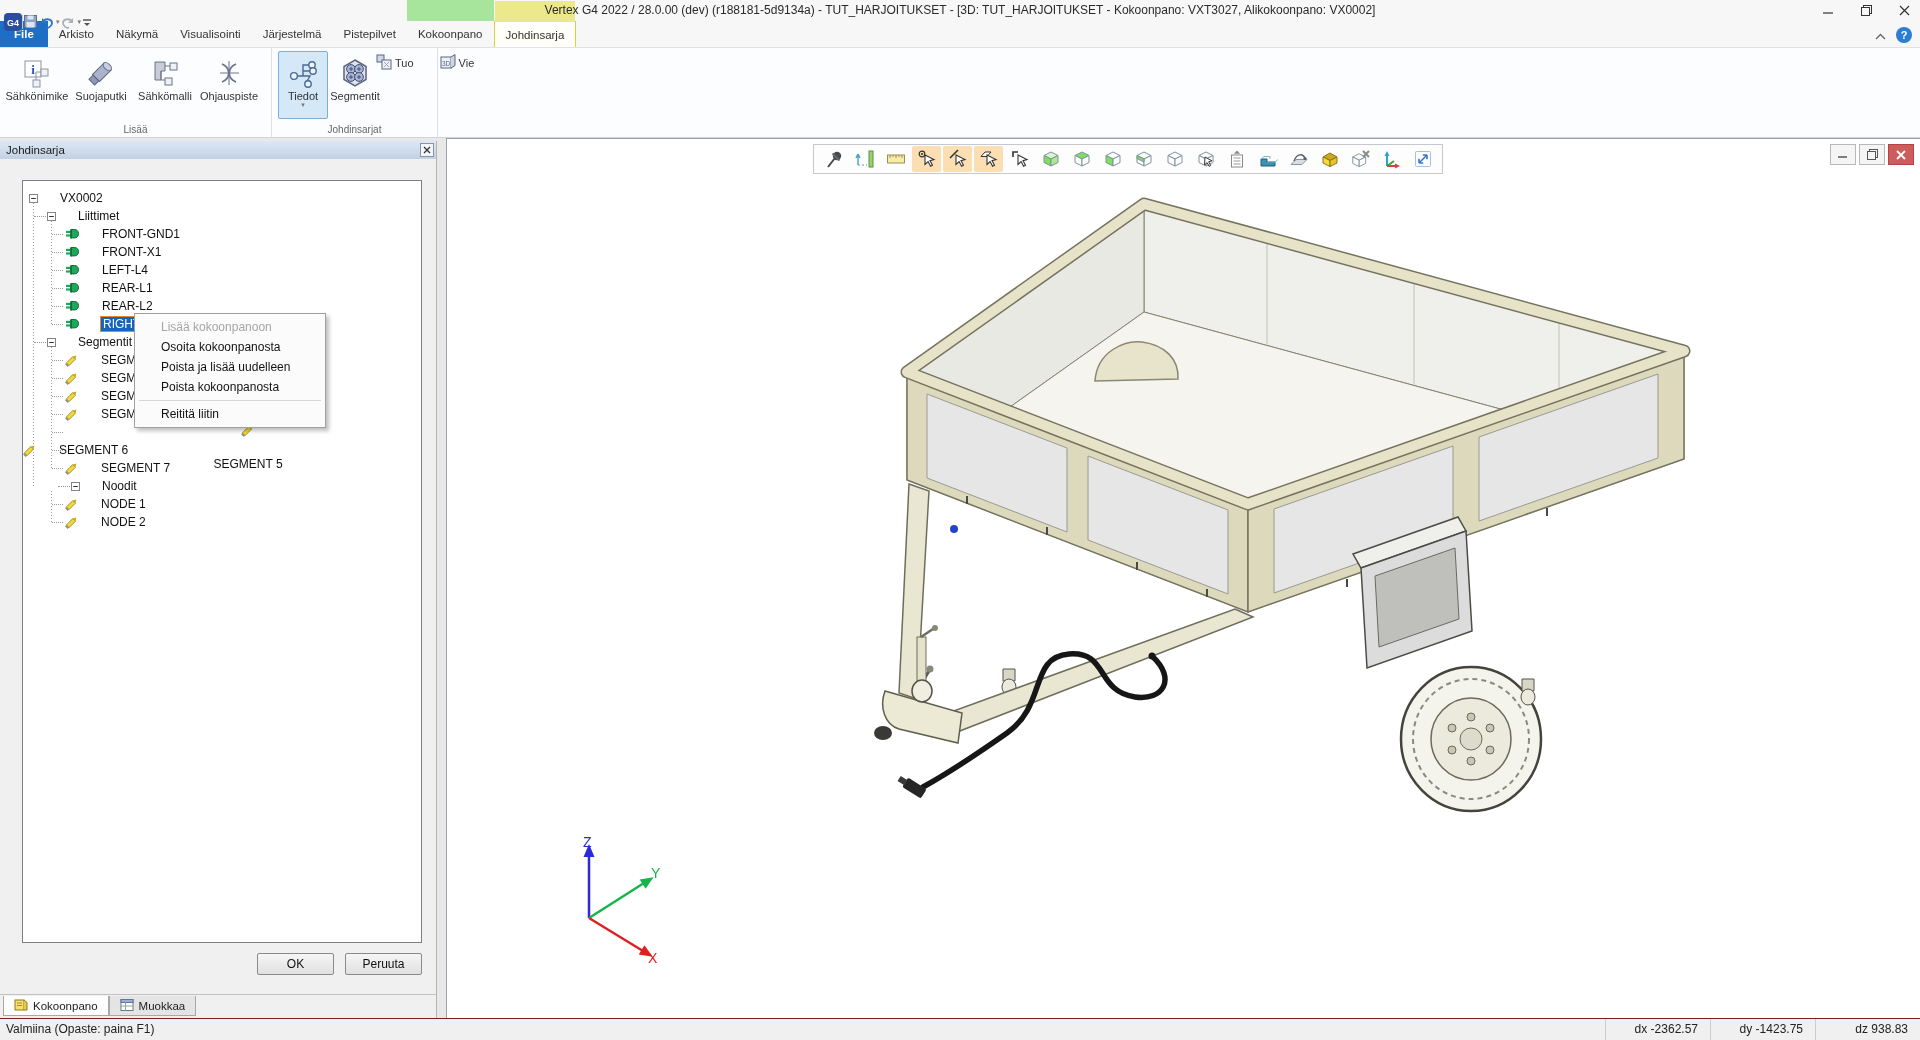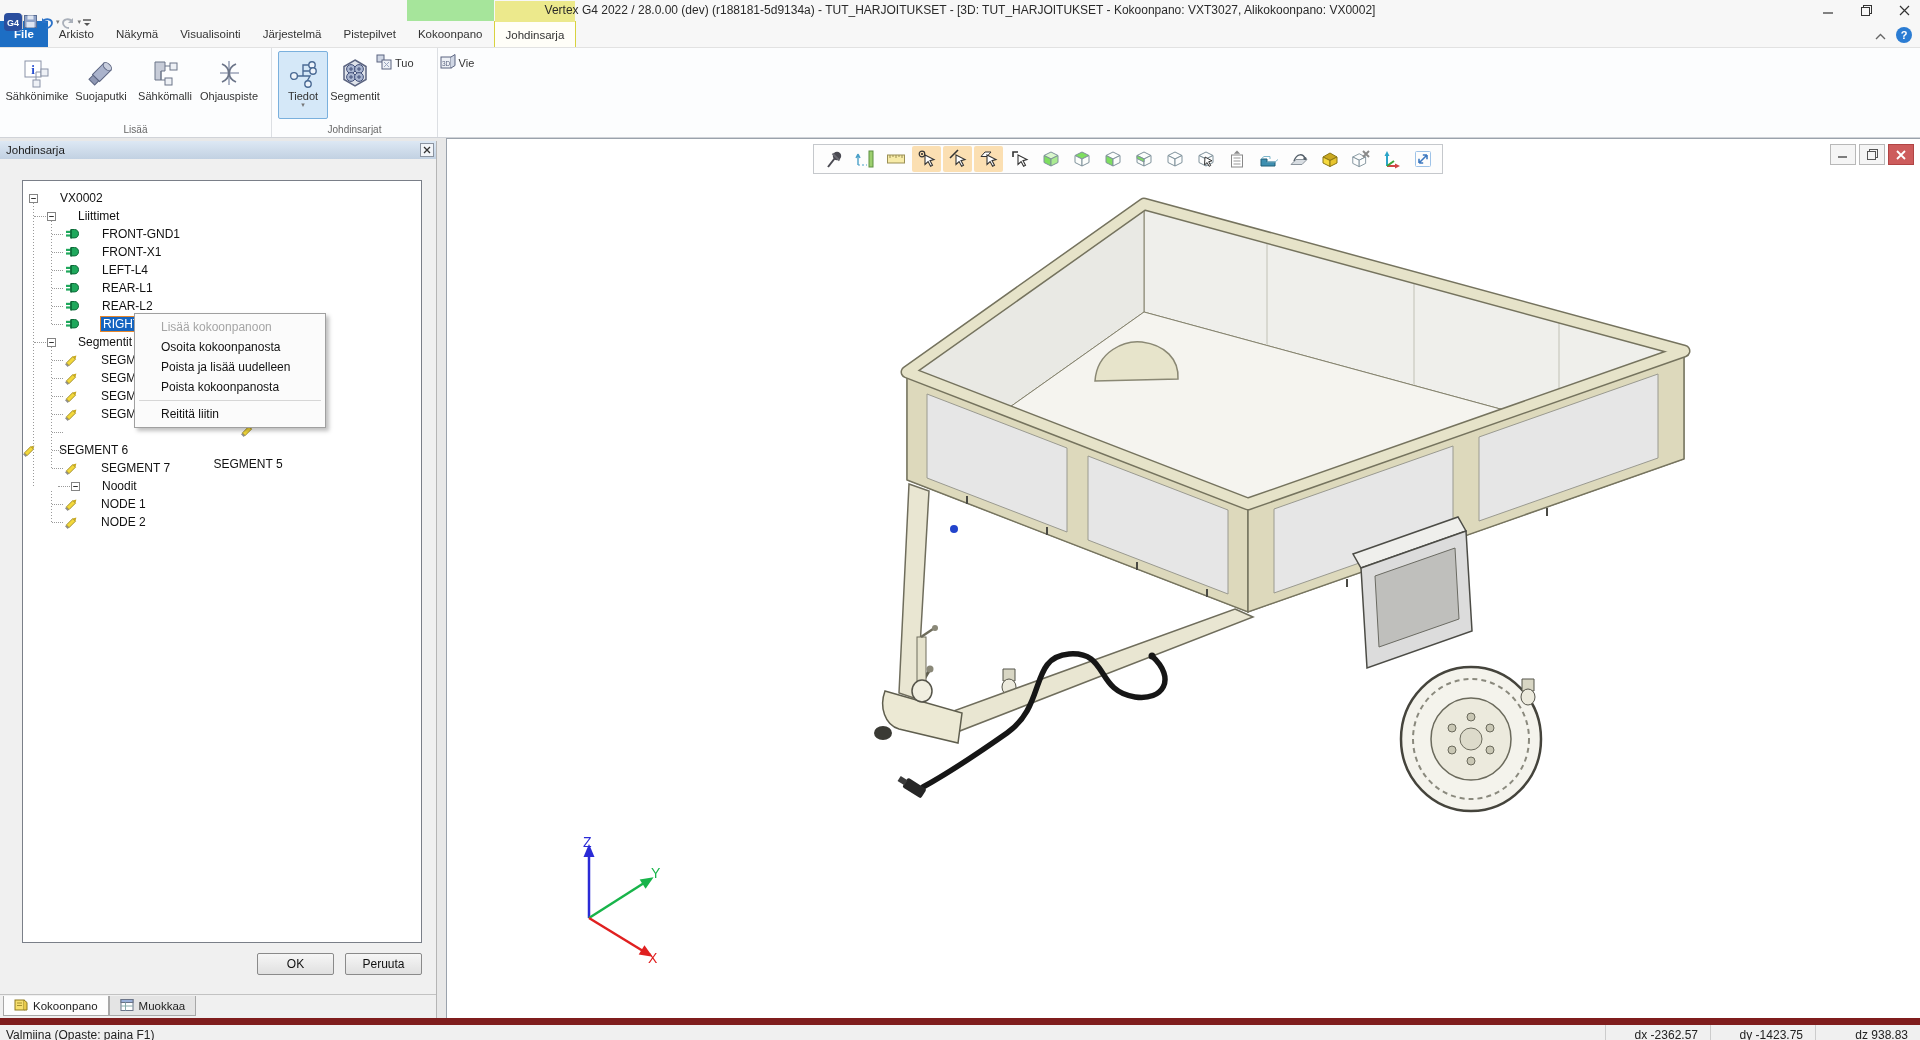--- a/index.html
+++ b/index.html
@@ -94,21 +94,21 @@
 
   
   .ctxmenu { position:absolute; left:134px; top:313px; width:192px; background:#fbfbfb;
              border:1px solid #a0a0a0; box-shadow:3px 3px 4px rgba(0,0,0,.25); padding:3px 2px; z-index:40; }
   .citem { height:20px; line-height:20px; font-size:12px; color:#111; padding-left:24px; white-space:nowrap; }
   .citem.disabled { color:#a5a5a5; }
   .csep { border-top:1px solid #d6d6d6; margin:3px 2px; }
 
   
   .statusbar { position:absolute; left:0; top:1018px; width:1920px; height:22px; background:#f0f0f0;
-               border-top:7px solid #7f1d1d; font-size:12px; color:#222; }
+               border-top:1px solid #7f1d1d; font-size:12px; color:#222; }
   .smsg { position:absolute; left:6px; top:0; line-height:21px; }
   .scoords { position:absolute; right:0; top:0; height:100%; display:flex; }
   .scell { padding:0 12px; line-height:21px; border-left:1px solid #cccccc; min-width:105px; text-align:right;}
 </style>
 </head>
 <body>
 
 <div class="app">
 
   <div class="titlebar">

